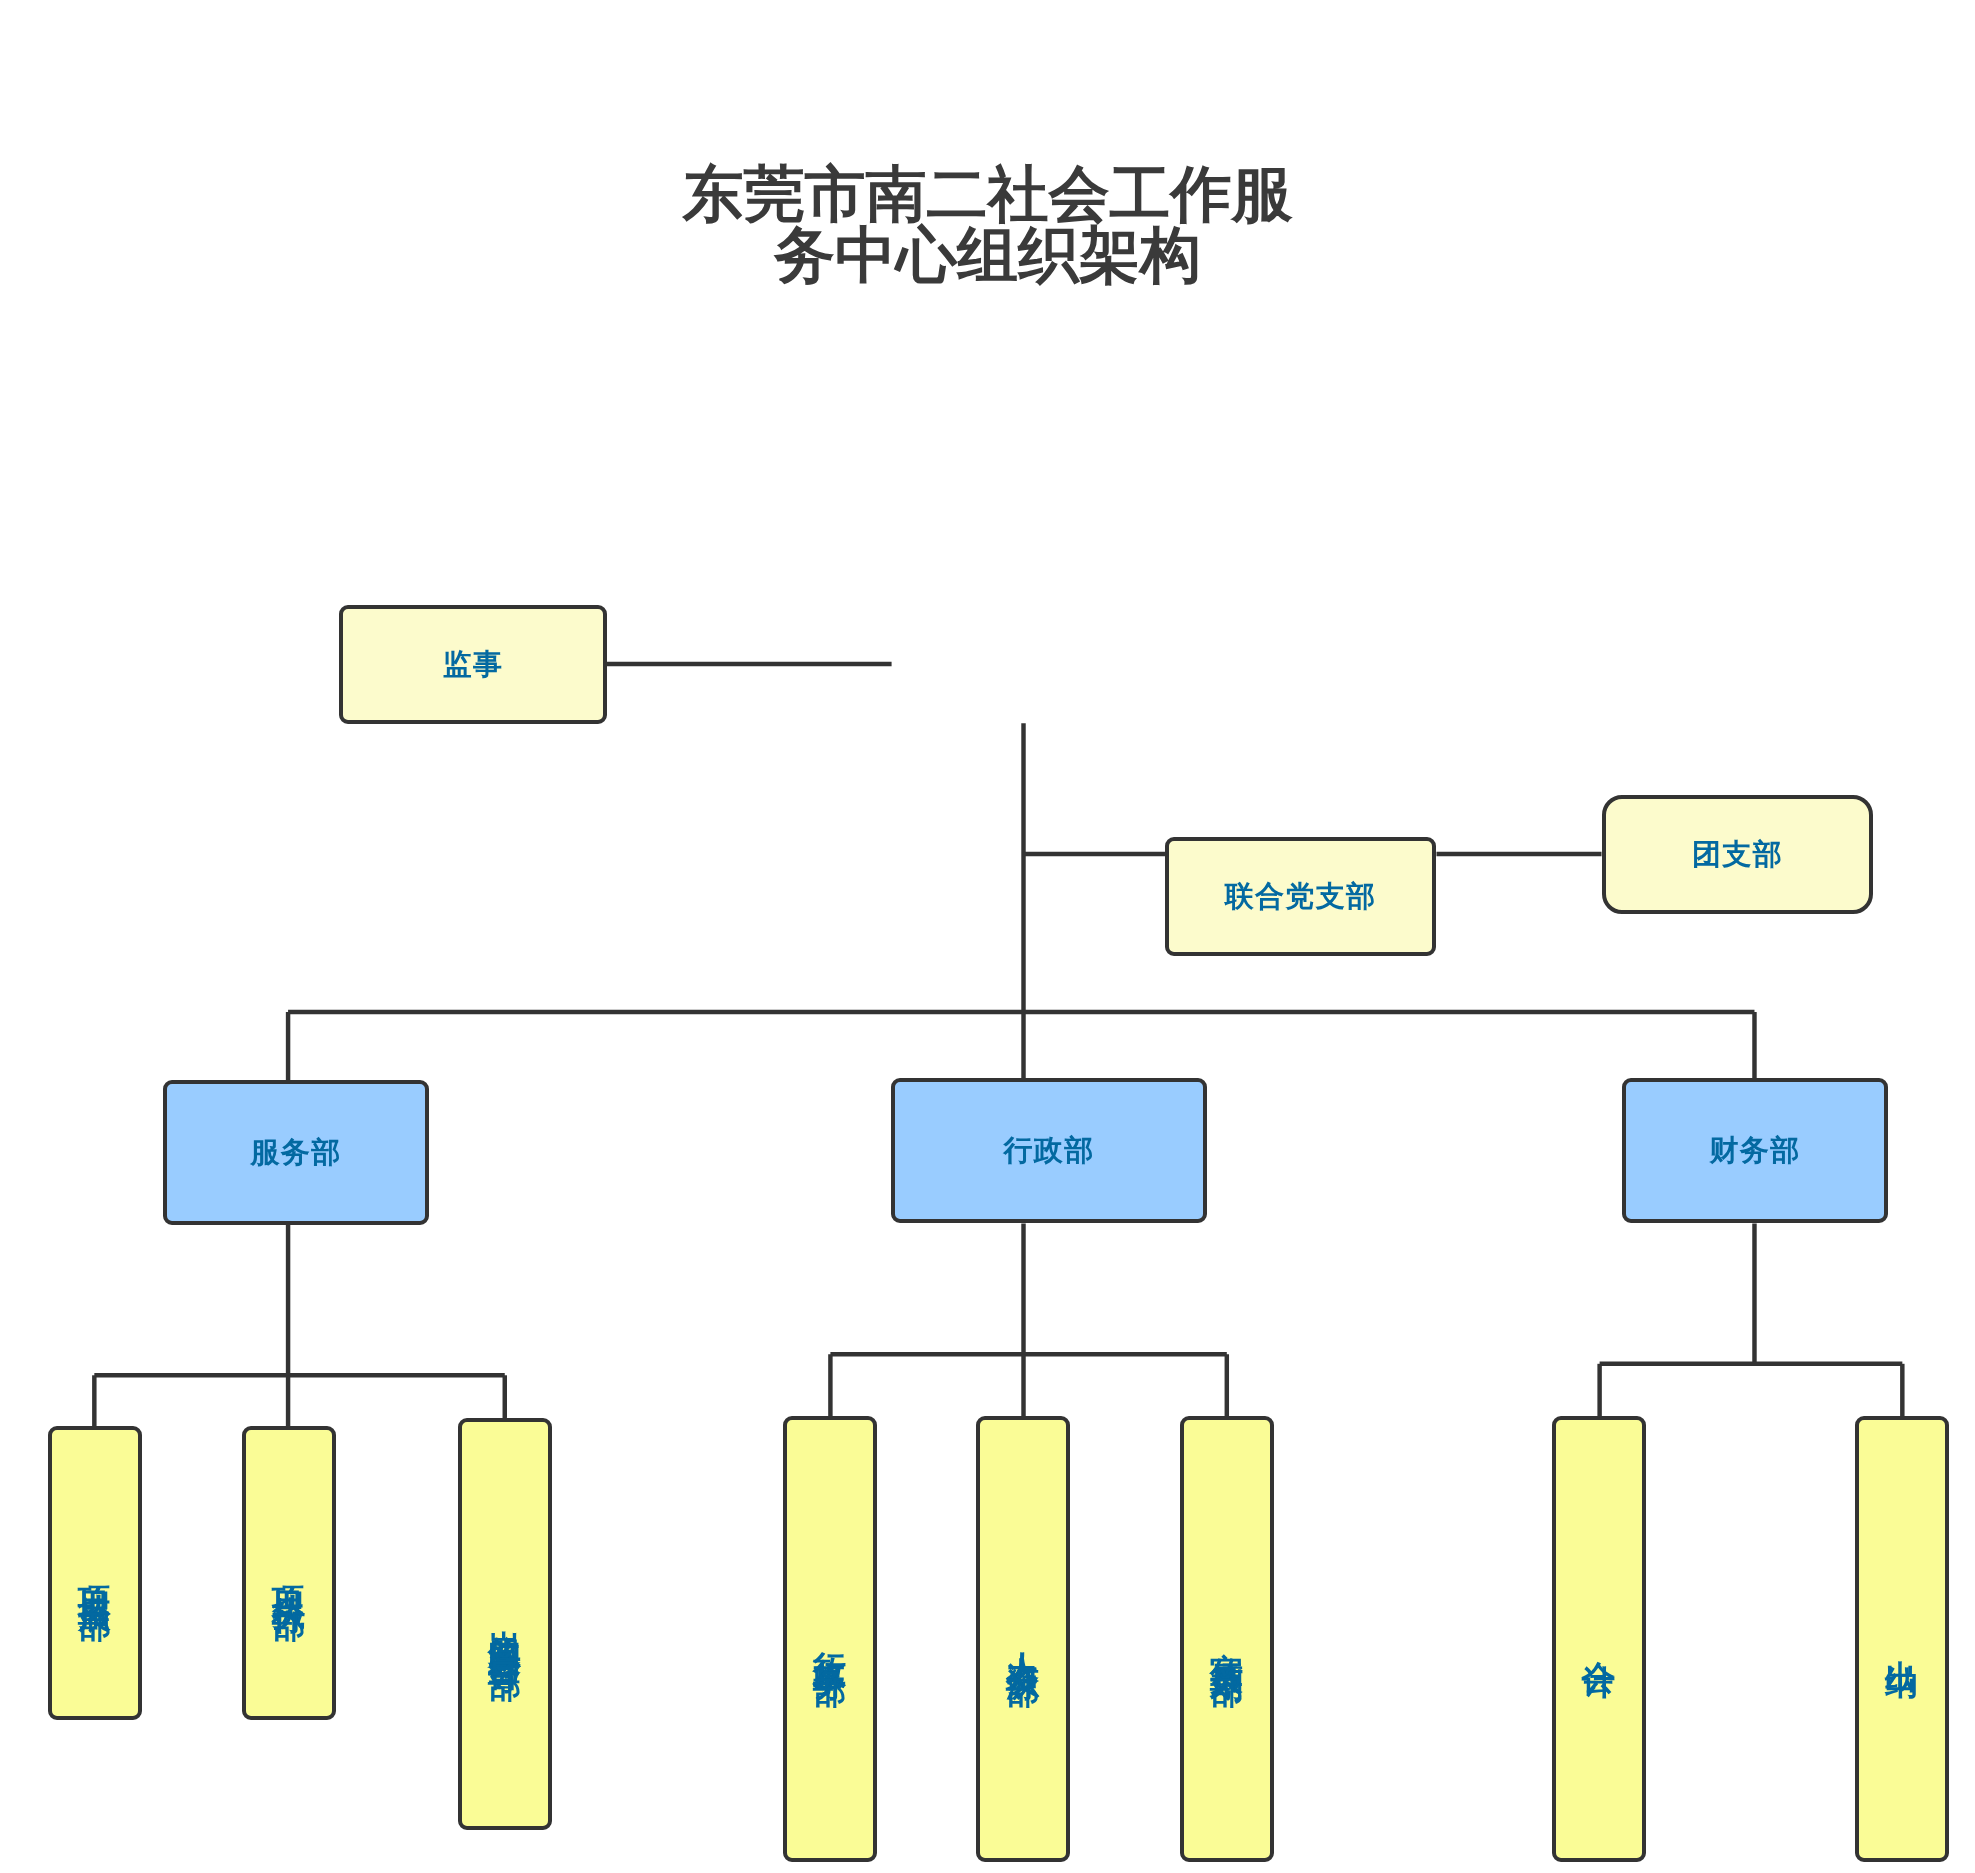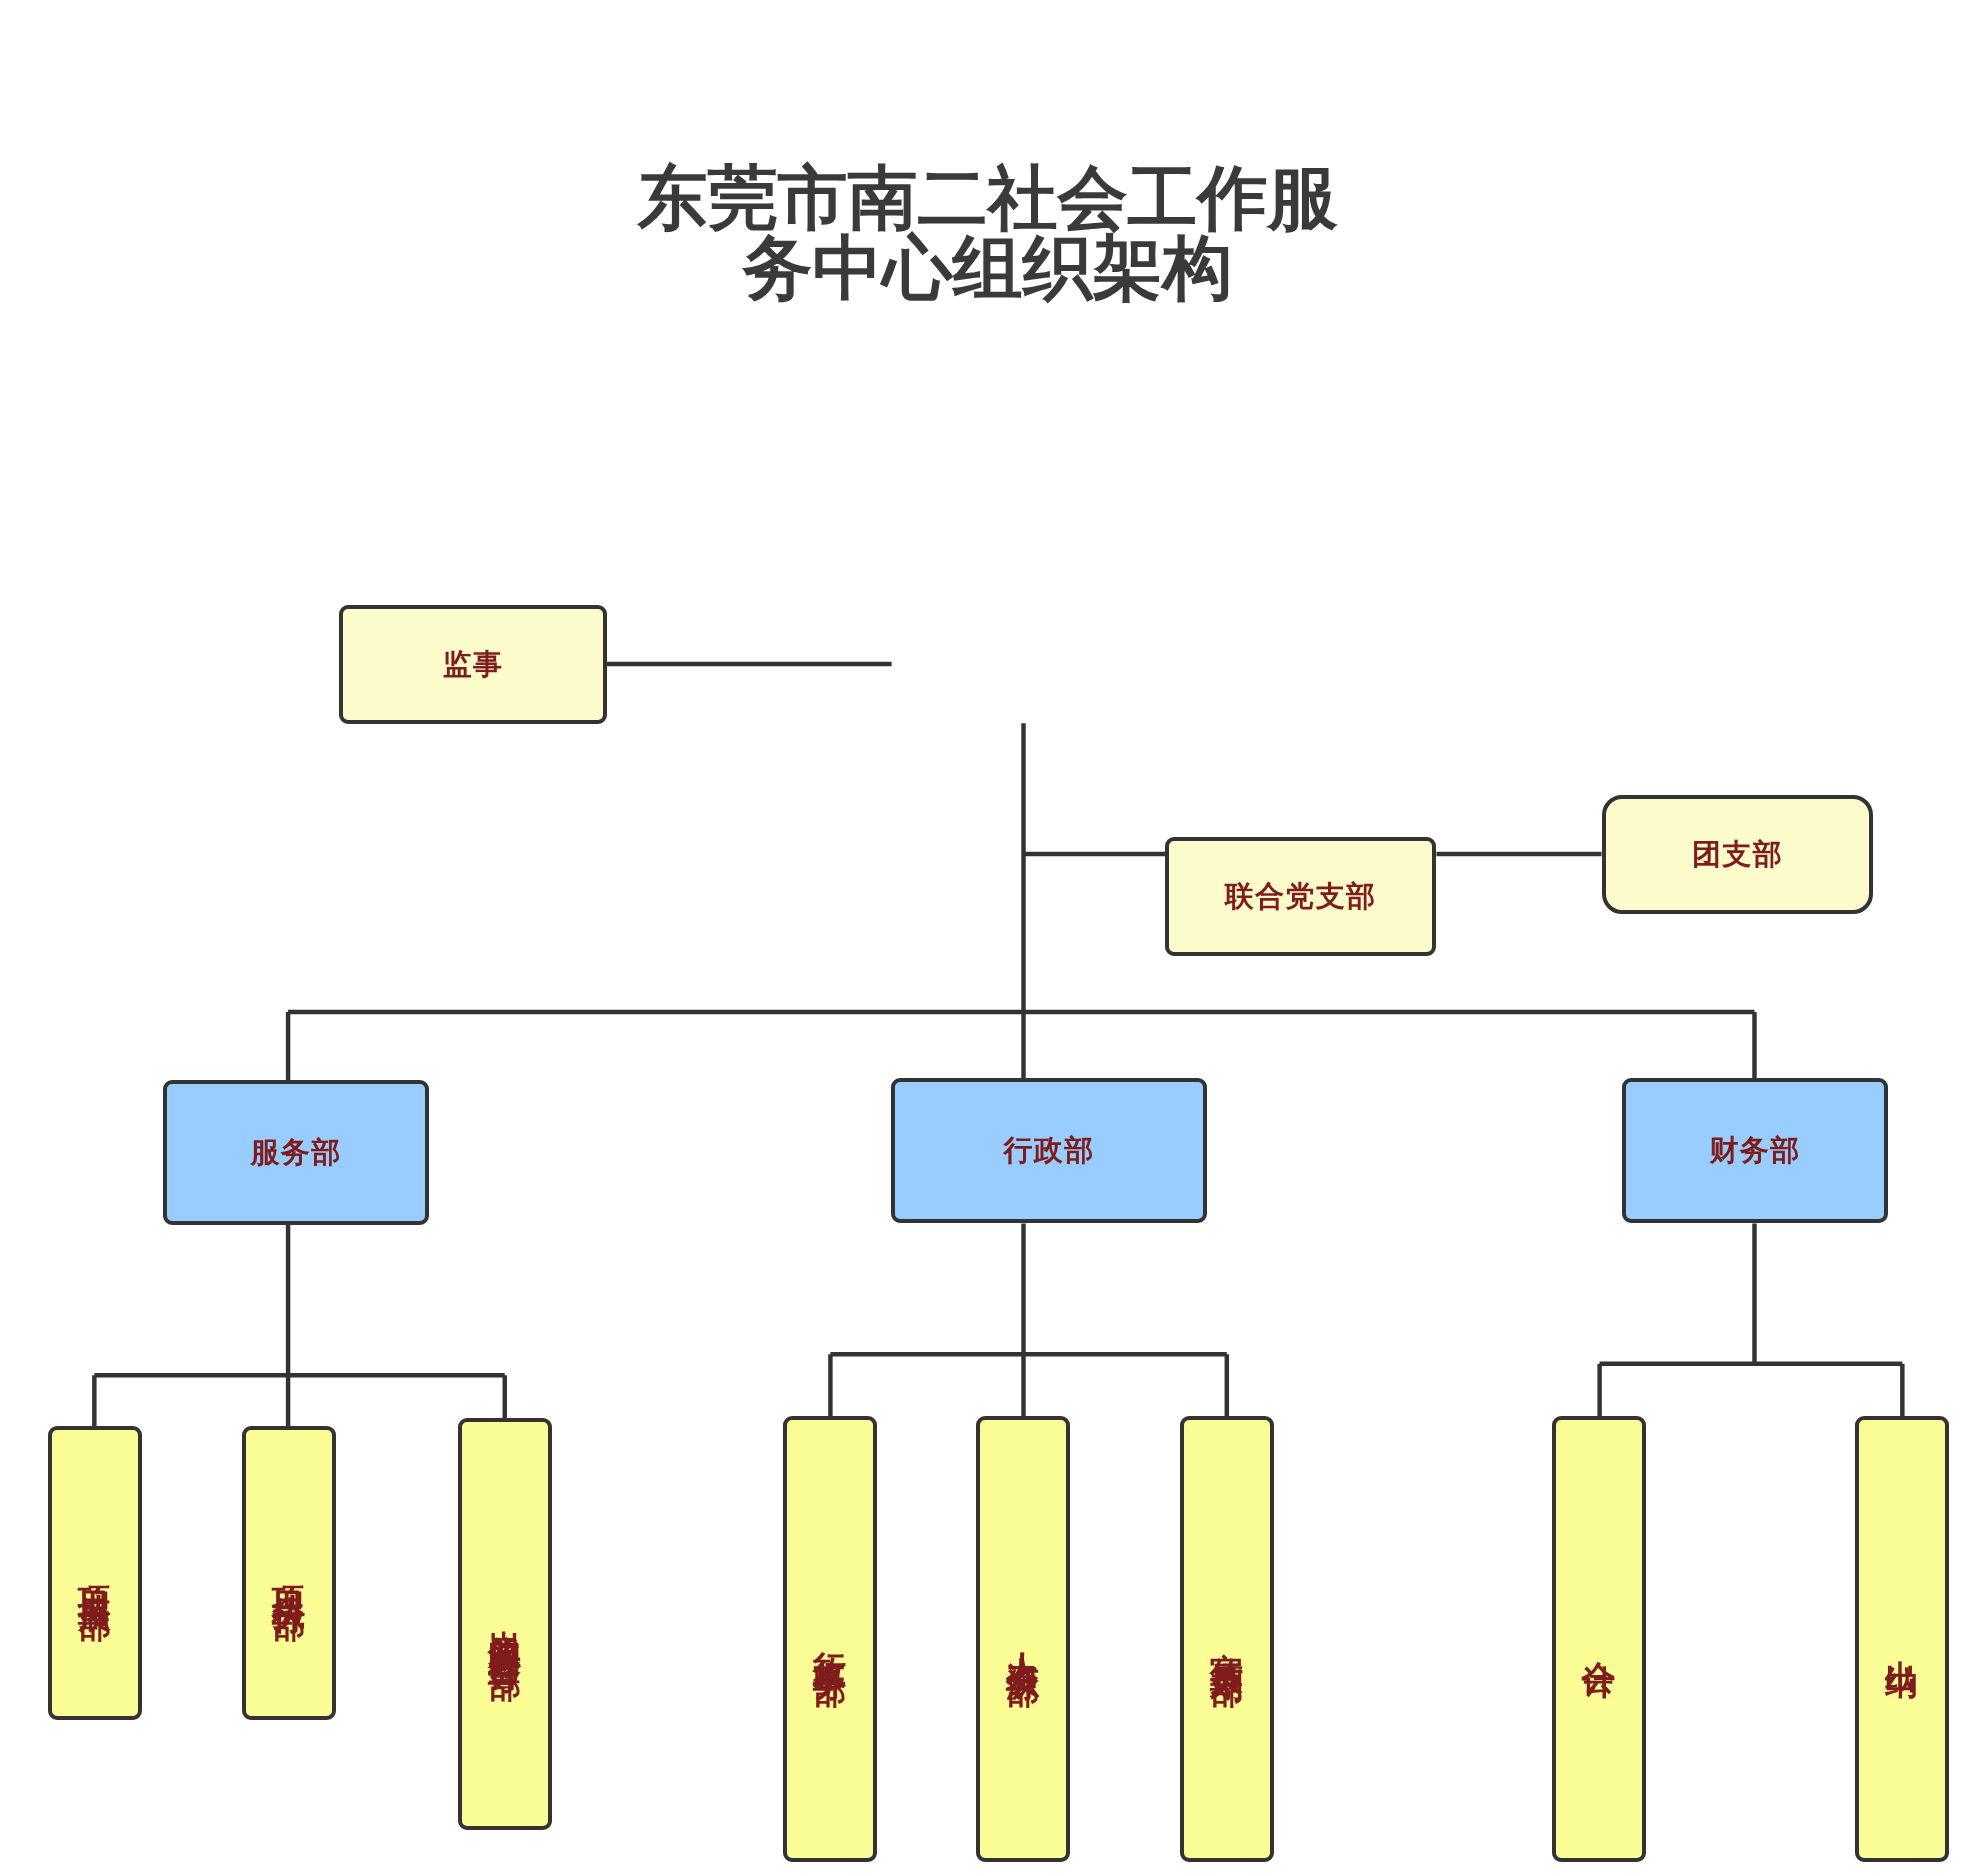--- a/index.html
+++ b/index.html
@@ -16,21 +16,21 @@
     height: 1873px;
     background: #ffffff;
     overflow: hidden;
   }
   #title {
     position: absolute;
     left: 0;
     top: 163px;
     width: 1975px;
     text-align: center;
-    font-size: 70px;
+    font-size: 61px;
     font-weight: bold;
     line-height: 1.0;
     color: #3a3a3a;
     letter-spacing: 0px;
     white-space: pre-line;
     font-family: "DejaVu Sans", "Liberation Sans", sans-serif;
   }
   #wires {
     position: absolute;
     left: 0;
@@ -41,21 +41,21 @@
   }
   .node {
     position: absolute;
     box-sizing: border-box;
     border: 4.5px solid #333333;
     border-radius: 9px;
     display: flex;
     align-items: center;
     justify-content: center;
     text-align: center;
-    color: #7f1d1d;
+    color: #0369a1;
     font-weight: bold;
     font-family: "DejaVu Sans", "Liberation Sans", sans-serif;
     z-index: 3;
   }
   .node.yellow { background: #FCFBCC; }
   .node.brightyellow { background: #FAFC96; }
   .node.blue { background: #99CCFF; }
   .node.horiz {
     font-size: 29px;
     letter-spacing: 1.3px;

